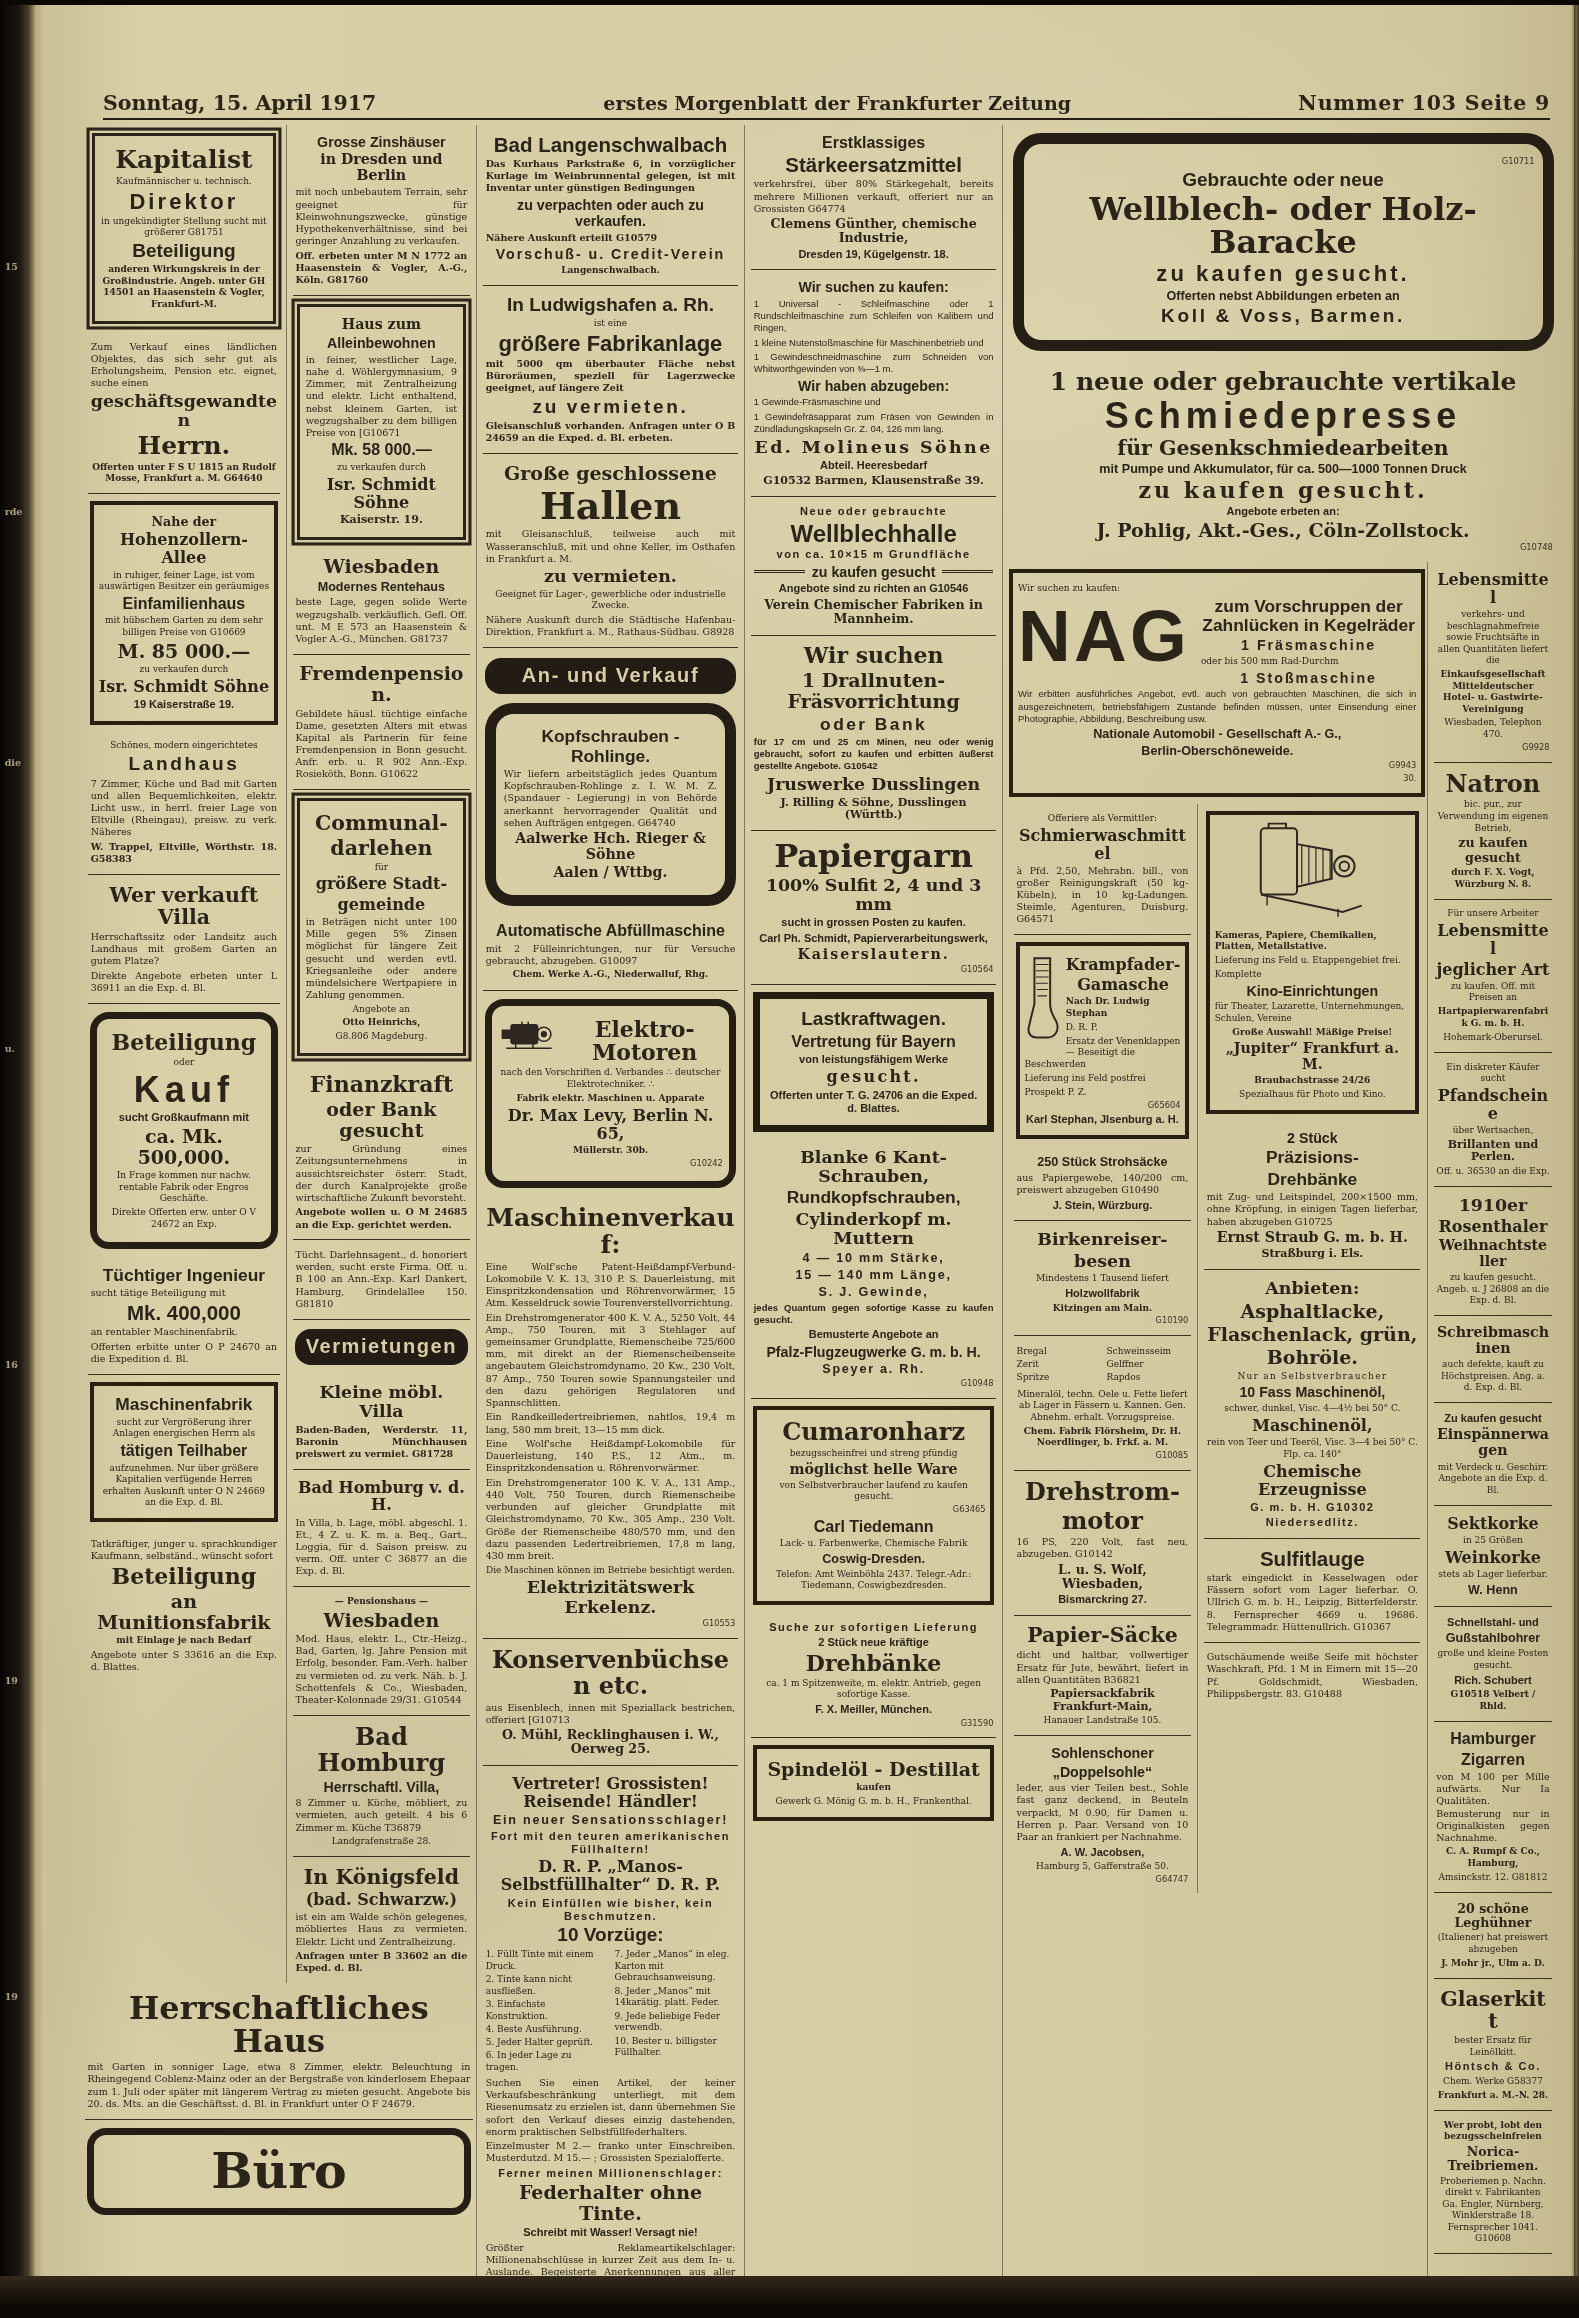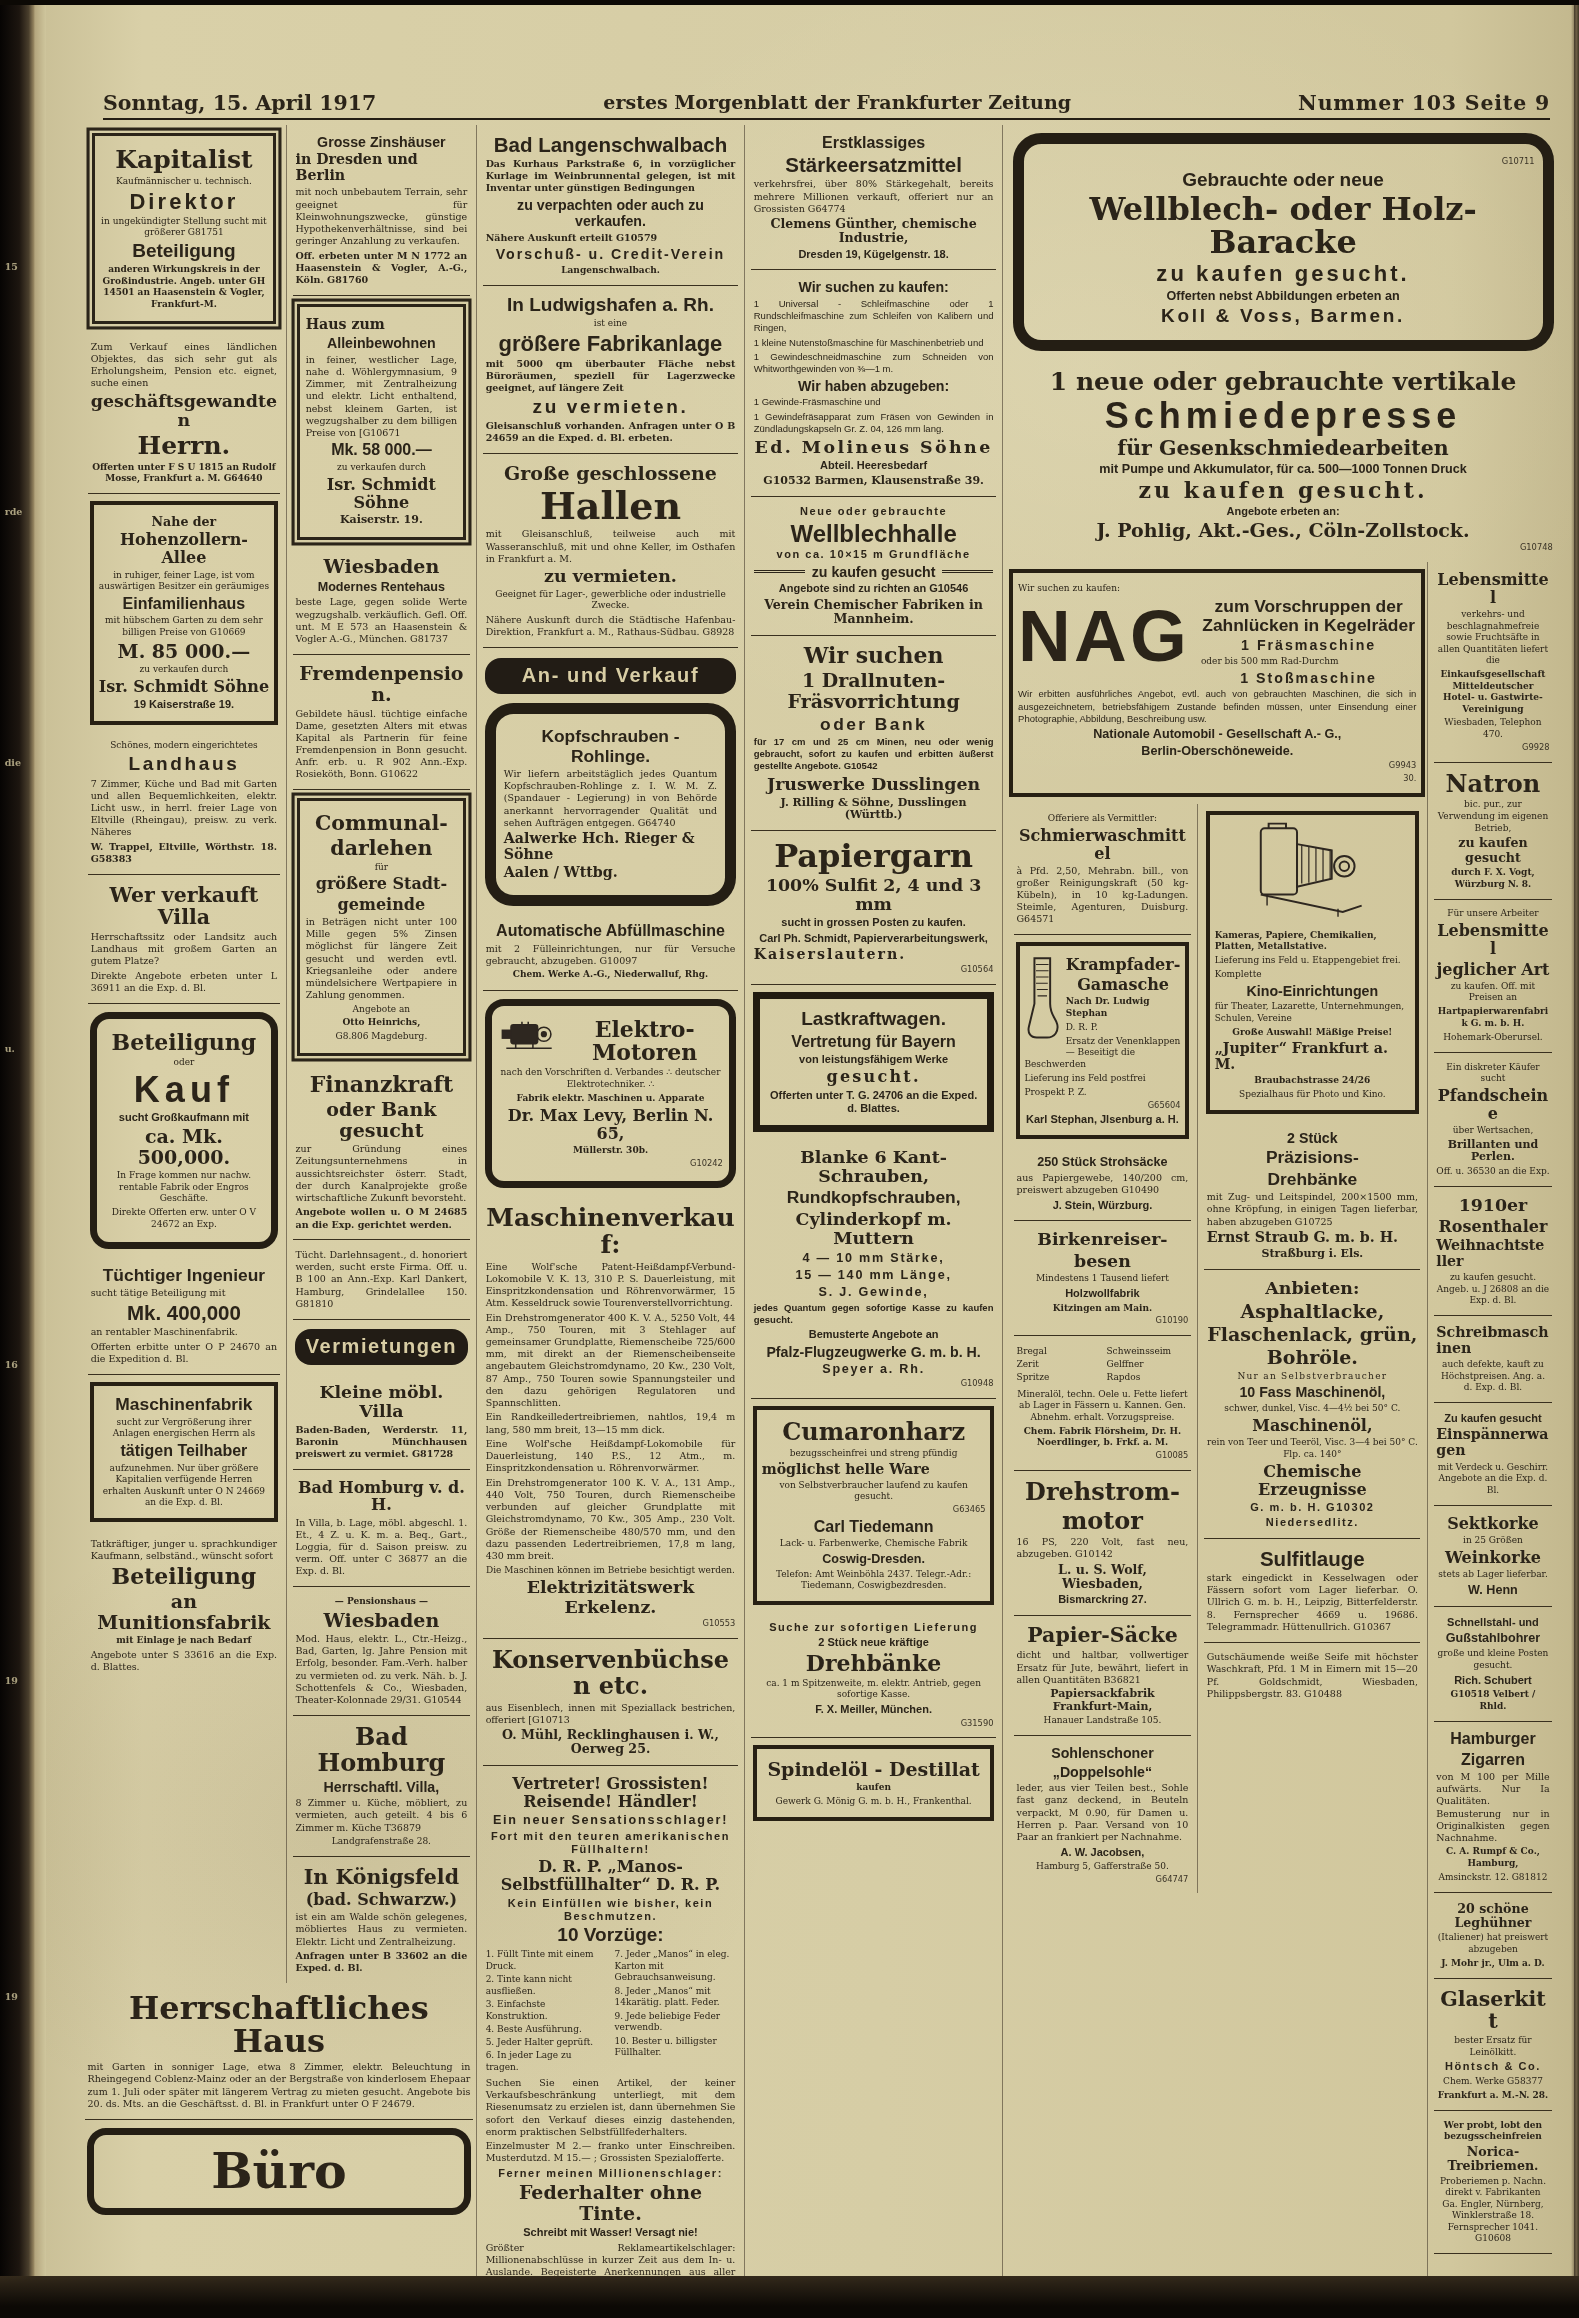--- a/index.html
+++ b/index.html
@@ -16,21 +16,21 @@
     background:linear-gradient(90deg,rgba(0,0,0,0),#6d5f45 60%,#2e2619);}
   .edgeT{position:absolute;left:0;top:0;width:100%;height:4.7px;background:#0c0905;z-index:6;}
 
   .paper{position:absolute;left:35px;top:0;width:1539px;height:2285px;overflow:hidden;
     color:#2b2419;
     background:
       radial-gradient(948px 711px at 68% 16%, rgba(255,252,228,.16), transparent 60%),
       radial-gradient(711px 553px at 20% 80%, rgba(90,70,40,.10), transparent 60%),
       linear-gradient(90deg,#c9bf96,#d9d0a8 7%,#d6cda5 55%,#d1c79d 92%,#c3b88e);}
 
-  .pghead{display:flex;justify-content:space-between;align-items:flex-start;
+  .pghead{display:flex;justify-content:space-between;align-items:center;
     margin:93px 24px 0 68px;padding-bottom:4.7px;border-bottom:2.4px solid #241e14;}
   .pghead .dt{font:700 20.5px/1 "DejaVu Serif",serif;}
   .pghead .ed{font:700 19px/1 "DejaVu Serif",serif;}
   .pghead .nr{font:700 20.5px/1 "DejaVu Serif",serif;letter-spacing:0.8px;}
 
   .cols{display:flex;align-items:stretch;margin:4.7px 11px 0 47px;min-height:2086px;}
   .col{padding:0 6.3px;min-width:0;}
   .grp12{width:26.6%;display:flex;flex-direction:column;}
   .two{display:flex;}
   .c1{width:52%;}
@@ -63,21 +63,21 @@
   .g{font-family:"Liberation Sans",sans-serif;}
   .bold{font-weight:700;}
   .left{text-align:left;}
   .sp{letter-spacing:.14em;}
   .code{font:8.3px/1.2 "DejaVu Sans",sans-serif;text-align:right;color:#3a3326;}
   .fl{float:left;margin:1.6px 6.3px 1.6px 0;}
   .rules{display:flex;align-items:center;gap:6.3px;}
   .rules::before,.rules::after{content:"";flex:1;border-top:3.2px double #2b2419;}
 
   .f14{font:700 11px/1.12 "DejaVu Serif",serif;text-align:center}.f16{font:700 12.6px/1.12 "DejaVu Serif",serif;text-align:center}
-  .f18{font:700 14.2px/1.12 "DejaVu Serif",serif;}.f20{font:700 16px/1.12 "DejaVu Serif",serif;text-align:center}
+  .f18{font:700 14.2px/1.12 "DejaVu Serif",serif;text-align:center}.f20{font:700 16px/1.12 "DejaVu Serif",serif;text-align:center}
   .f22{font:700 17.4px/1.1 "DejaVu Serif",serif;text-align:center}.f24{font:700 19px/1.1 "DejaVu Serif",serif;text-align:center}
   .f26{font:700 20.5px/1.1 "DejaVu Serif",serif;text-align:center}.f28{font:700 22px/1.08 "DejaVu Serif",serif;text-align:center}
   .f30{font:700 24px/1.08 "DejaVu Serif",serif;text-align:center}.f32{font:700 25px/1.08 "DejaVu Serif",serif;text-align:center}
   .f40{font:700 32px/1.05 "DejaVu Serif",serif;text-align:center}
   .f48{font:700 38px/1.05 "DejaVu Serif",serif;text-align:center}.f60{font:700 49px/1.02 "DejaVu Serif",serif;text-align:center}
   .g14{font:700 11px/1.18 "Liberation Sans",sans-serif;text-align:center}.g16{font:700 12.6px/1.16 "Liberation Sans",sans-serif;text-align:center}
   .g18{font:700 14.2px/1.14 "Liberation Sans",sans-serif;text-align:center}.g20{font:700 16px/1.12 "Liberation Sans",sans-serif;text-align:center}
   .g22{font:700 17.4px/1.1 "Liberation Sans",sans-serif;text-align:center}.g24{font:700 19px/1.1 "Liberation Sans",sans-serif;text-align:center}
   .g26{font:700 20.5px/1.08 "Liberation Sans",sans-serif;text-align:center}.g28{font:700 22px/1.08 "Liberation Sans",sans-serif;text-align:center}
   .g30{font:700 24px/1.06 "Liberation Sans",sans-serif;text-align:center}

